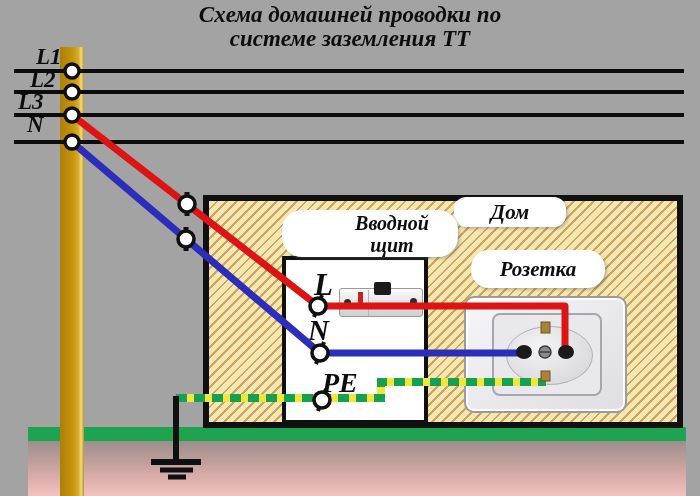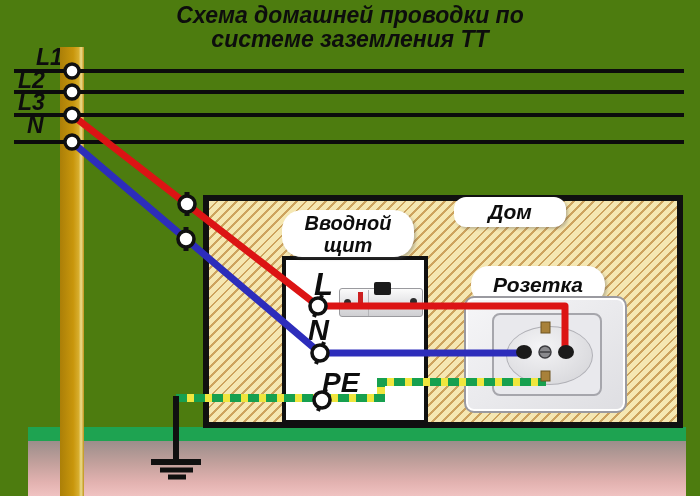--- a/index.html
+++ b/index.html
@@ -1,19 +1,19 @@
 <!DOCTYPE html>
 <html><head>
 <meta charset="utf-8">
 <style>
   html,body{margin:0;padding:0;}
   .stage{
     position:relative;width:700px;height:496px;overflow:hidden;
-    background:#4d7c0f;
-    font-family:Liberation Sans, sans-serif;
+    background:#a3a3a3;
+    font-family:Liberation Serif, serif;
   }
   .abs{position:absolute;}
   
   .title{
     left:0;top:3px;width:700px;text-align:center;
     font-weight:bold;font-style:italic;font-size:23px;line-height:24px;color:#0d0d0d;
   }
   
   .linelab{
     font-weight:bold;font-style:italic;font-size:23px;color:#0d0d0d;line-height:22px;
@@ -41,22 +41,22 @@
     border:4px solid #101010;background:#ffffff;
   }
   
   .bubble{
     background:#ffffff;border-radius:16px;text-align:center;
     font-weight:bold;font-style:italic;color:#0d0d0d;
     box-shadow:2px 2px 3px rgba(90,90,90,.35);
     display:flex;flex-direction:column;justify-content:center;
   }
   .bubble-dom{left:454px;top:197px;width:112px;height:30px;font-size:21px;border-radius:12px;}
-  .bubble-rozetka{left:471px;top:250px;width:134px;height:38px;font-size:21px;border-radius:18px;margin-top:16px;}
-  .bubble-shchit{left:282px;top:210px;width:132px;height:47px;font-size:20px;line-height:22px;border-radius:20px;}
+  .bubble-rozetka{left:471px;top:250px;width:134px;height:38px;font-size:21px;border-radius:18px;}
+  .bubble-shchit{left:282px;top:210px;width:132px;height:47px;font-size:20px;line-height:22px;border-radius:20px;padding-left:44px;}
   .bubble-kontur{left:211px;top:432px;width:193px;height:53px;font-size:20px;line-height:24px;border-radius:14px;}
   
   .termlab{font-weight:bold;font-style:italic;color:#0d0d0d;line-height:1;}
   .termlab-l{left:314px;top:269px;font-size:31px;}
   .termlab-n{left:308px;top:316px;font-size:29px;}
   .termlab-pe{left:322px;top:369px;font-size:28px;}
   
   .breaker{
     left:339px;top:288px;width:84px;height:29px;box-sizing:border-box;
     background:linear-gradient(180deg,#fbfbfb,#e2e2e4 55%,#cfcfd2);
@@ -88,21 +88,21 @@
 <body>
 
 <div class="stage">
 
   <div class="abs title">
     <div>Схема домашней проводки по</div>
     <div>системе заземления ТТ</div>
   </div>
 
   <div class="abs linelab" style="left:18px;top:46px;margin-left:18px;">L1</div>
-  <div class="abs linelab" style="left:18px;top:69px;">L2</div>
+  <div class="abs linelab" style="left:30px;top:69px;">L2</div>
   <div class="abs linelab" style="left:18px;top:91px;text-align:center;">L3</div>
   <div class="abs linelab" style="left:27px;top:114px;">N</div>
 
   <div class="abs grass"></div>
   <div class="abs earth"></div>
   <div class="abs pole"></div>
 
   <div class="abs house"></div>
 
   <div class="abs panel"></div>

